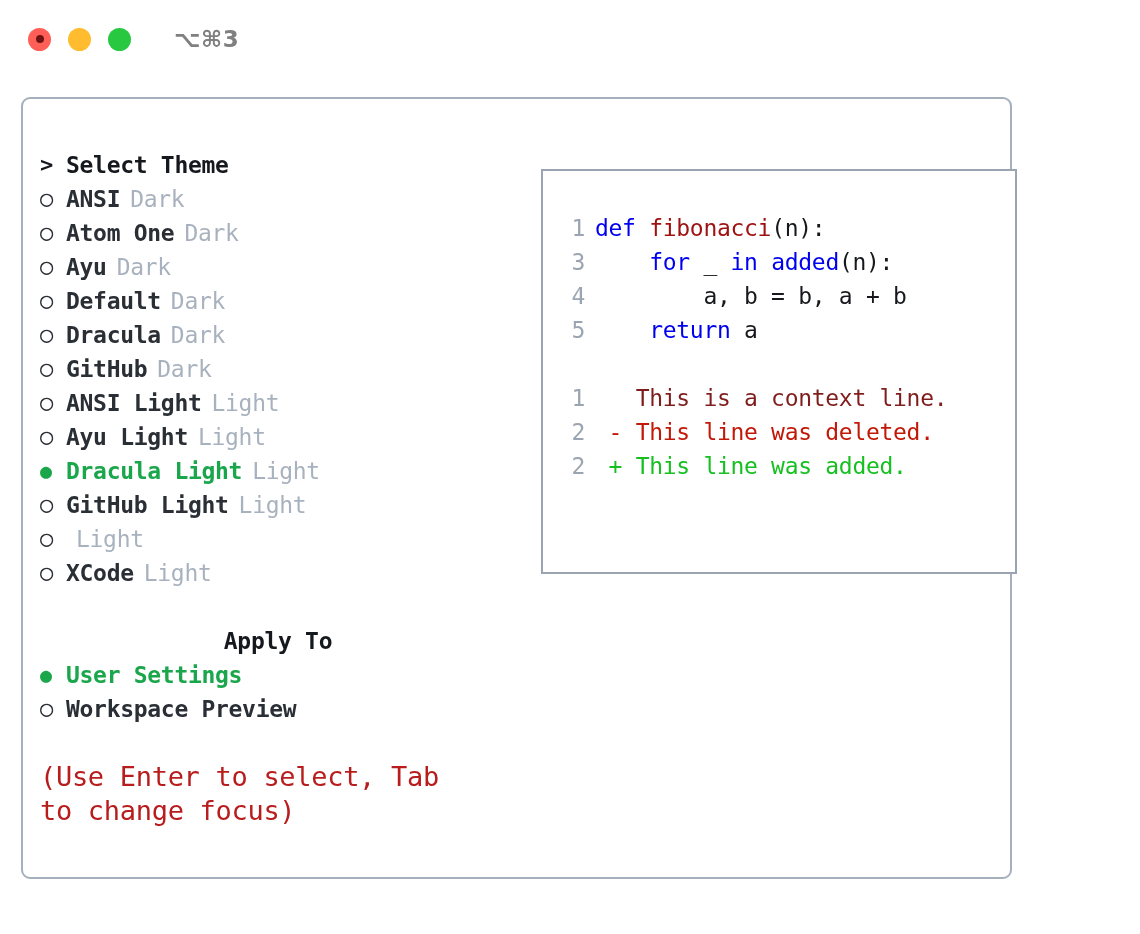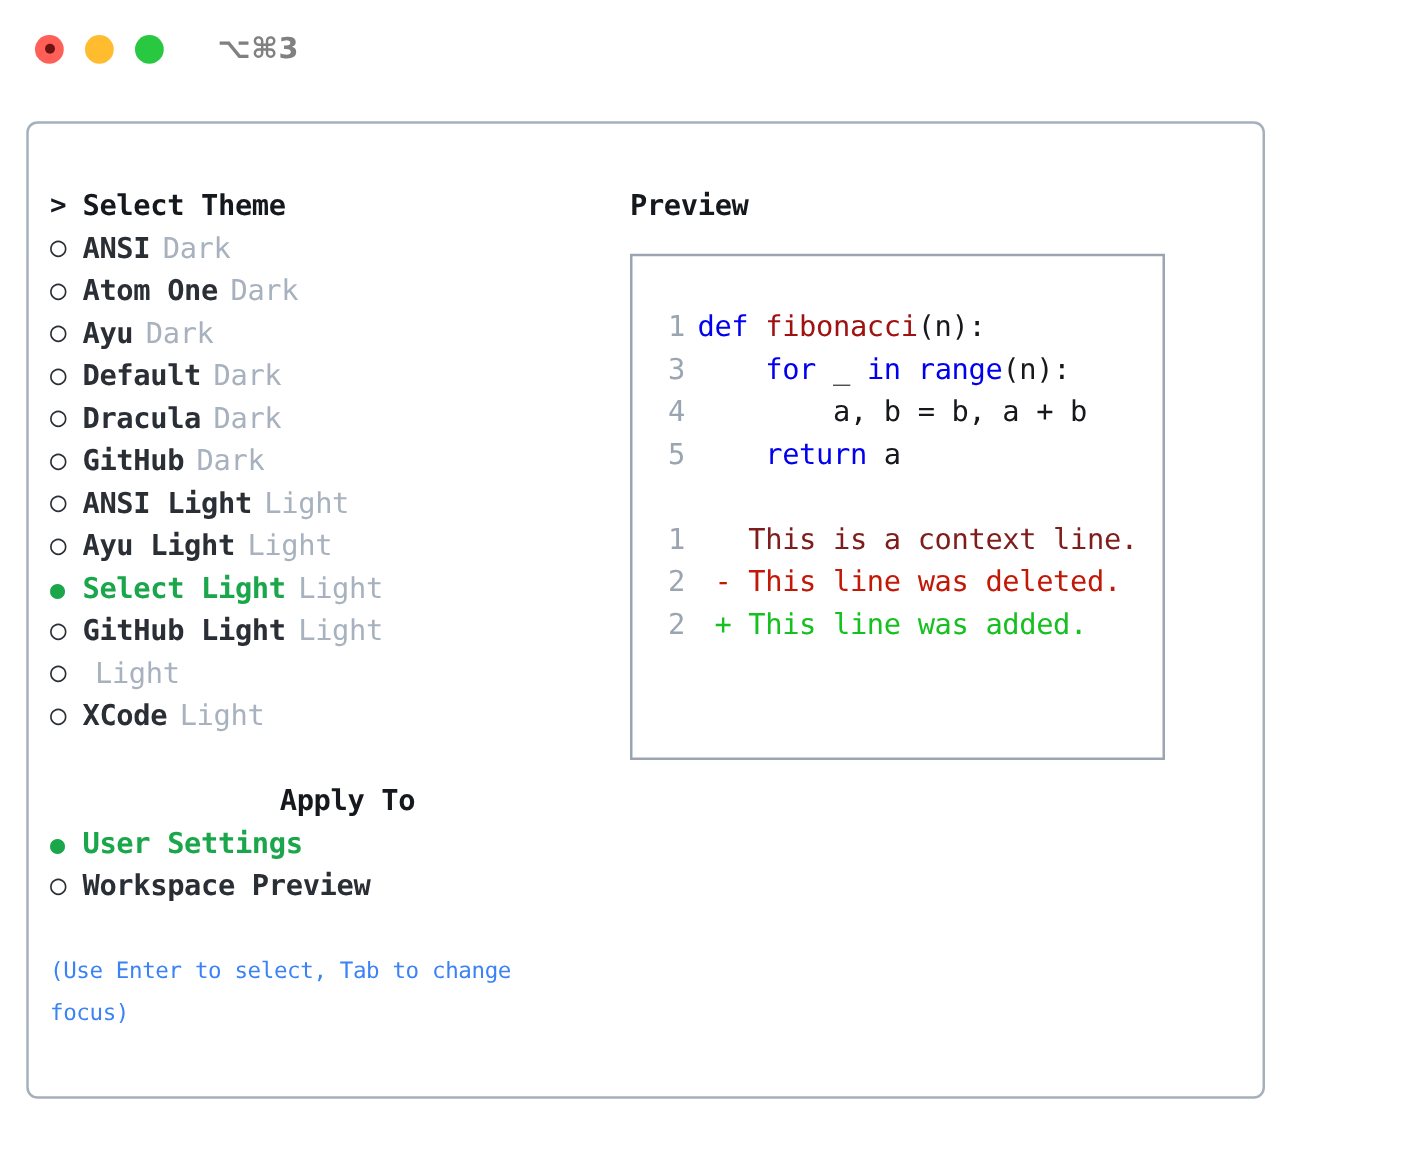--- a/index.html
+++ b/index.html
@@ -137,22 +137,22 @@
     font-size: 23px;
     font-weight: 700;
     color: #15181d;
     padding-left: 26px;
     letter-spacing: -0.3px;
     text-align: center;
   }
 
   .hint {
     margin-top: 34px;
-    font-size: 18px;
-    color: #3b82f6;
+    font-size: 27px;
+    color: #b91c1c;
     line-height: 34px;
     width: 410px;
     letter-spacing: -0.3px;
   }
 
   
   .right-col {
     position: absolute;
     left: 481px;
     top: 49px;
@@ -161,26 +161,27 @@
   .preview-title {
     font-size: 23px;
     font-weight: 700;
     color: #15181d;
     letter-spacing: -0.3px;
     height: 34px;
     line-height: 34px;
   }
   .preview-box {
     margin-top: 21px;
-    width: 428px;
+    width: 476px;
     height: 405px;
     border: 2px solid #9aa5b1;
     box-sizing: border-box;
     background: #ffffff;
     position: relative;
+    margin-left: 37px;
   }
   .code {
     position: absolute;
     left: 14px;
     top: 40px;
     right: 8px;
   }
   .cline {
     height: 34px;
     line-height: 34px;
@@ -263,21 +264,21 @@
               <span class="label">ANSI Light</span>
               <span class="suffix">Light</span>
             </div>
             <div class="row">
               <span class="marker">○</span>
               <span class="label">Ayu Light</span>
               <span class="suffix">Light</span>
             </div>
             <div class="row">
               <span class="marker dot-on">●</span>
-              <span class="label sel">Select Light</span>
+              <span class="label sel">Dracula Light</span>
               <span class="suffix">Light</span>
             </div>
             <div class="row">
               <span class="marker">○</span>
               <span class="label">GitHub Light</span>
               <span class="suffix">Light</span>
             </div>
             <div class="row">
               <span class="marker">○</span>
               <span class="suffix">Light</span>
@@ -301,26 +302,25 @@
             <div class="row">
               <span class="marker">○</span>
               <span class="label">Workspace Preview</span>
             </div>
           </div>
 
         <div class="hint">(Use Enter to select, Tab to change focus)</div>
       </div>
 
       <div class="right-col">
-        <div class="preview-title">Preview</div>
         <div class="preview-box">
           <div class="code">
             <div id="code-lines">
                 <div class="cline"><span class="gutter">1</span><span class="tok-kw">def </span><span class="tok-fn">fibonacci</span><span class="tok-txt">(n):</span></div>
-                <div class="cline"><span class="gutter">3</span><span class="tok-txt">    </span><span class="tok-kw">for</span><span class="tok-txt"> _ </span><span class="tok-kw">in</span><span class="tok-txt"> </span><span class="tok-kw">range</span><span class="tok-txt">(n):</span></div>
+                <div class="cline"><span class="gutter">3</span><span class="tok-txt">    </span><span class="tok-kw">for</span><span class="tok-txt"> _ </span><span class="tok-kw">in</span><span class="tok-txt"> </span><span class="tok-kw">added</span><span class="tok-txt">(n):</span></div>
                 <div class="cline"><span class="gutter">4</span><span class="tok-txt">        a, b = b, a + b</span></div>
                 <div class="cline"><span class="gutter">5</span><span class="tok-txt">    </span><span class="tok-kw">return</span><span class="tok-txt"> a</span></div>
               </div>
             <div class="blankline"></div>
             <div id="diff-lines">
                 <div class="cline"><span class="gutter">1</span><span class="tok-ctx">   This is a context line.</span></div>
                 <div class="cline"><span class="gutter">2</span><span class="tok-del"> - This line was deleted.</span></div>
                 <div class="cline"><span class="gutter">2</span><span class="tok-add"> + This line was added.</span></div>
               </div>
           </div>

